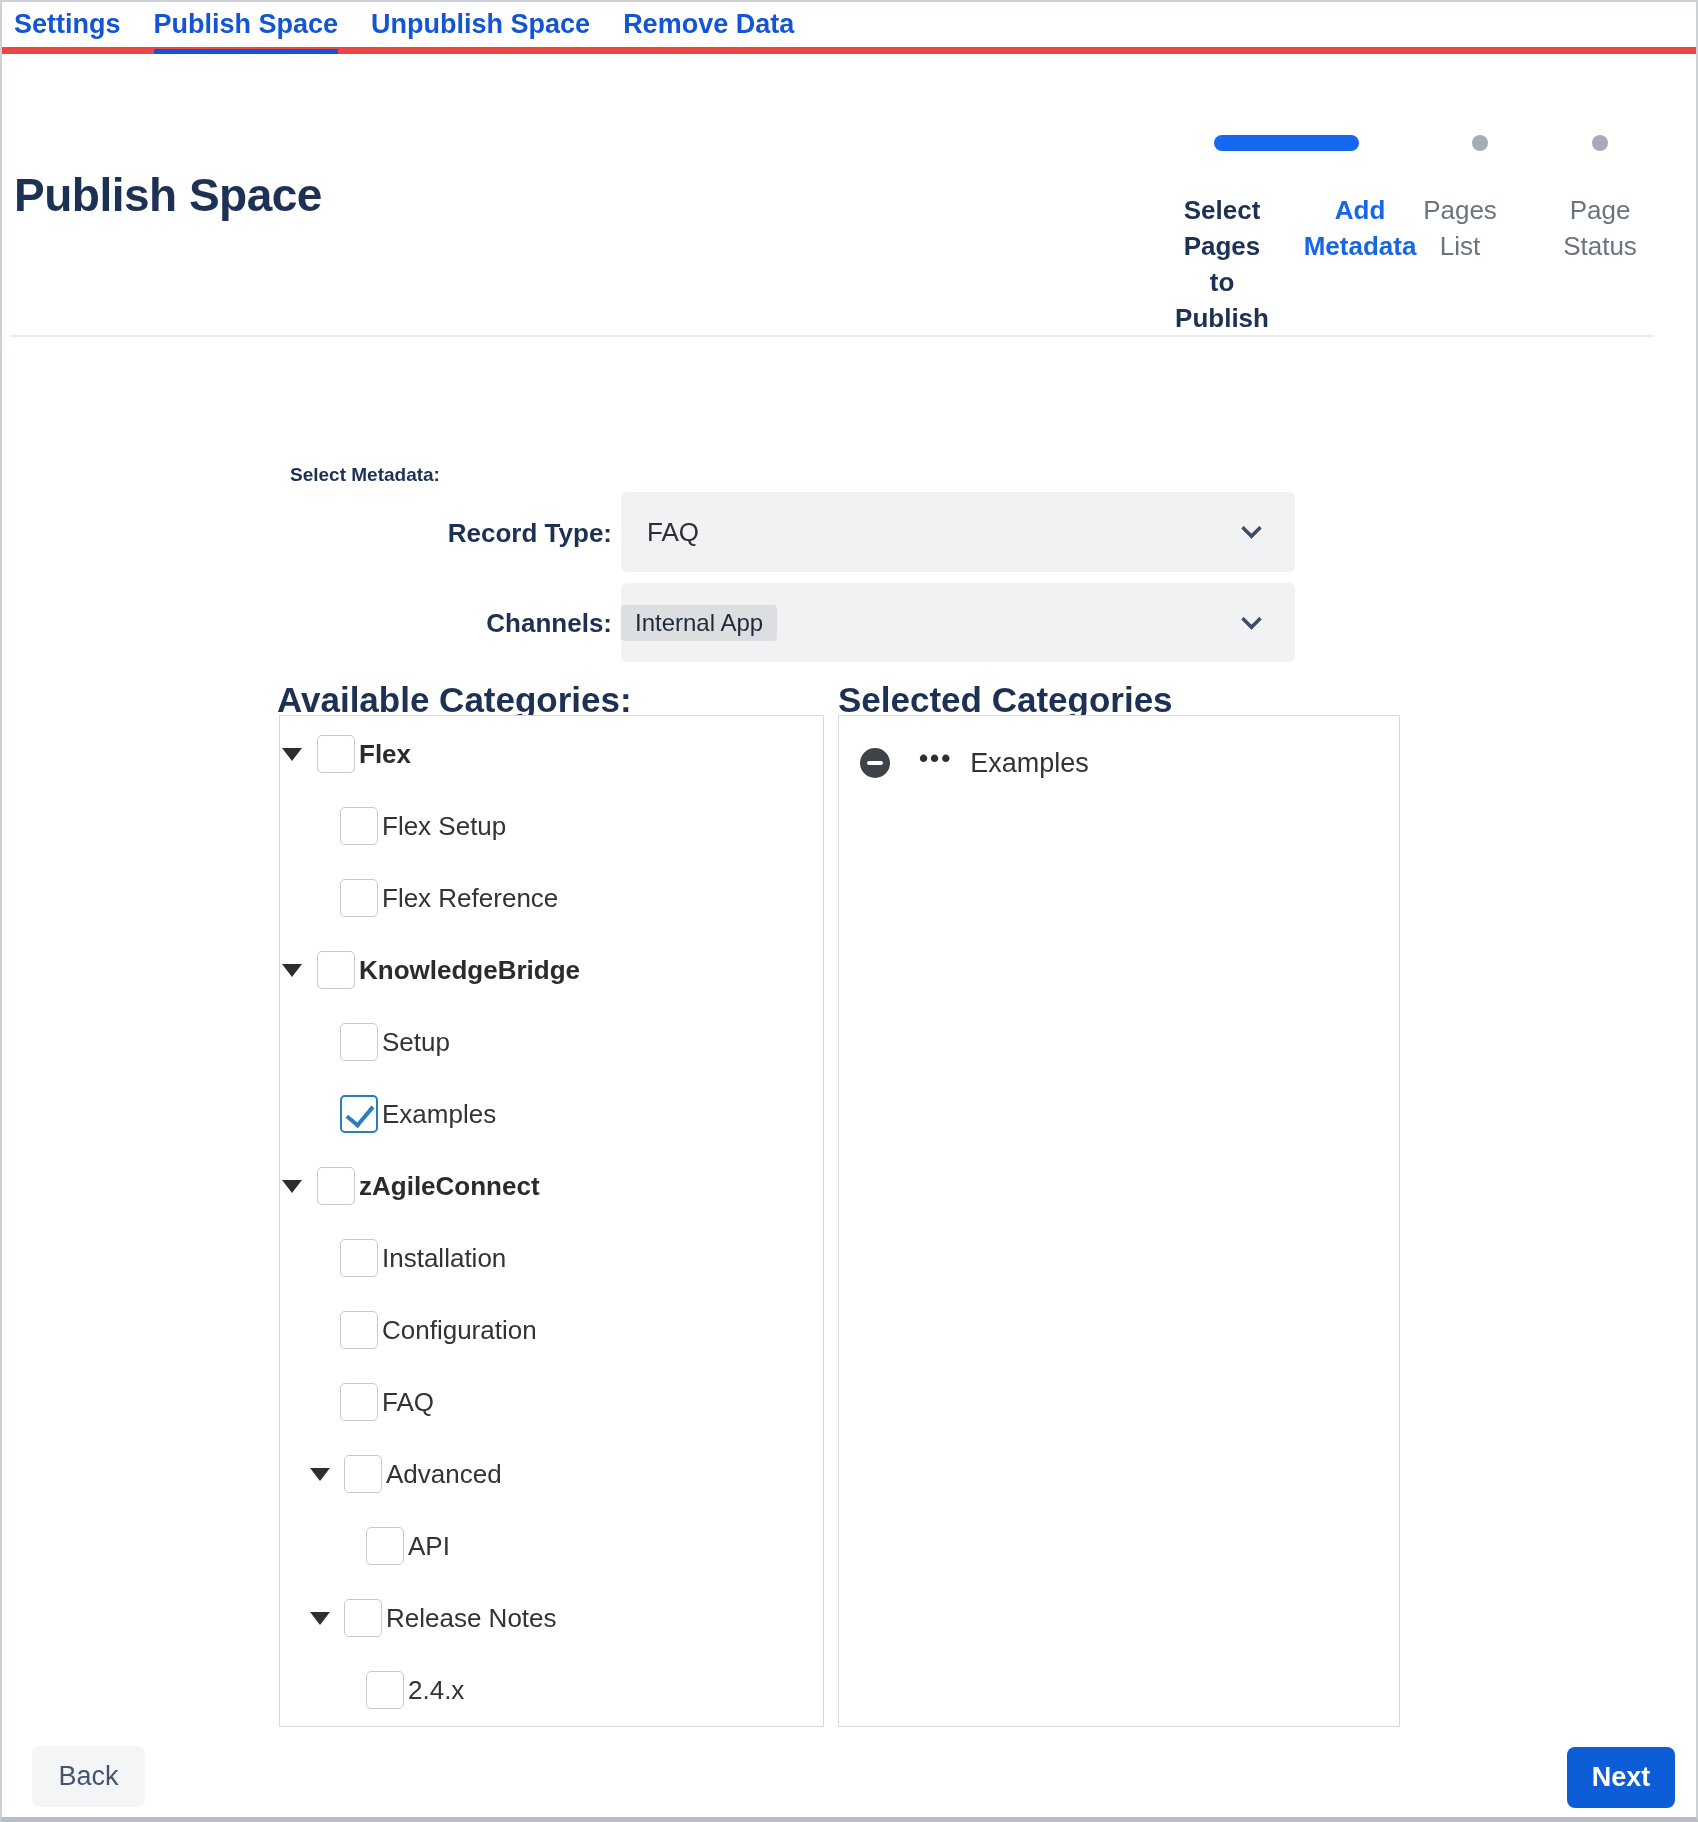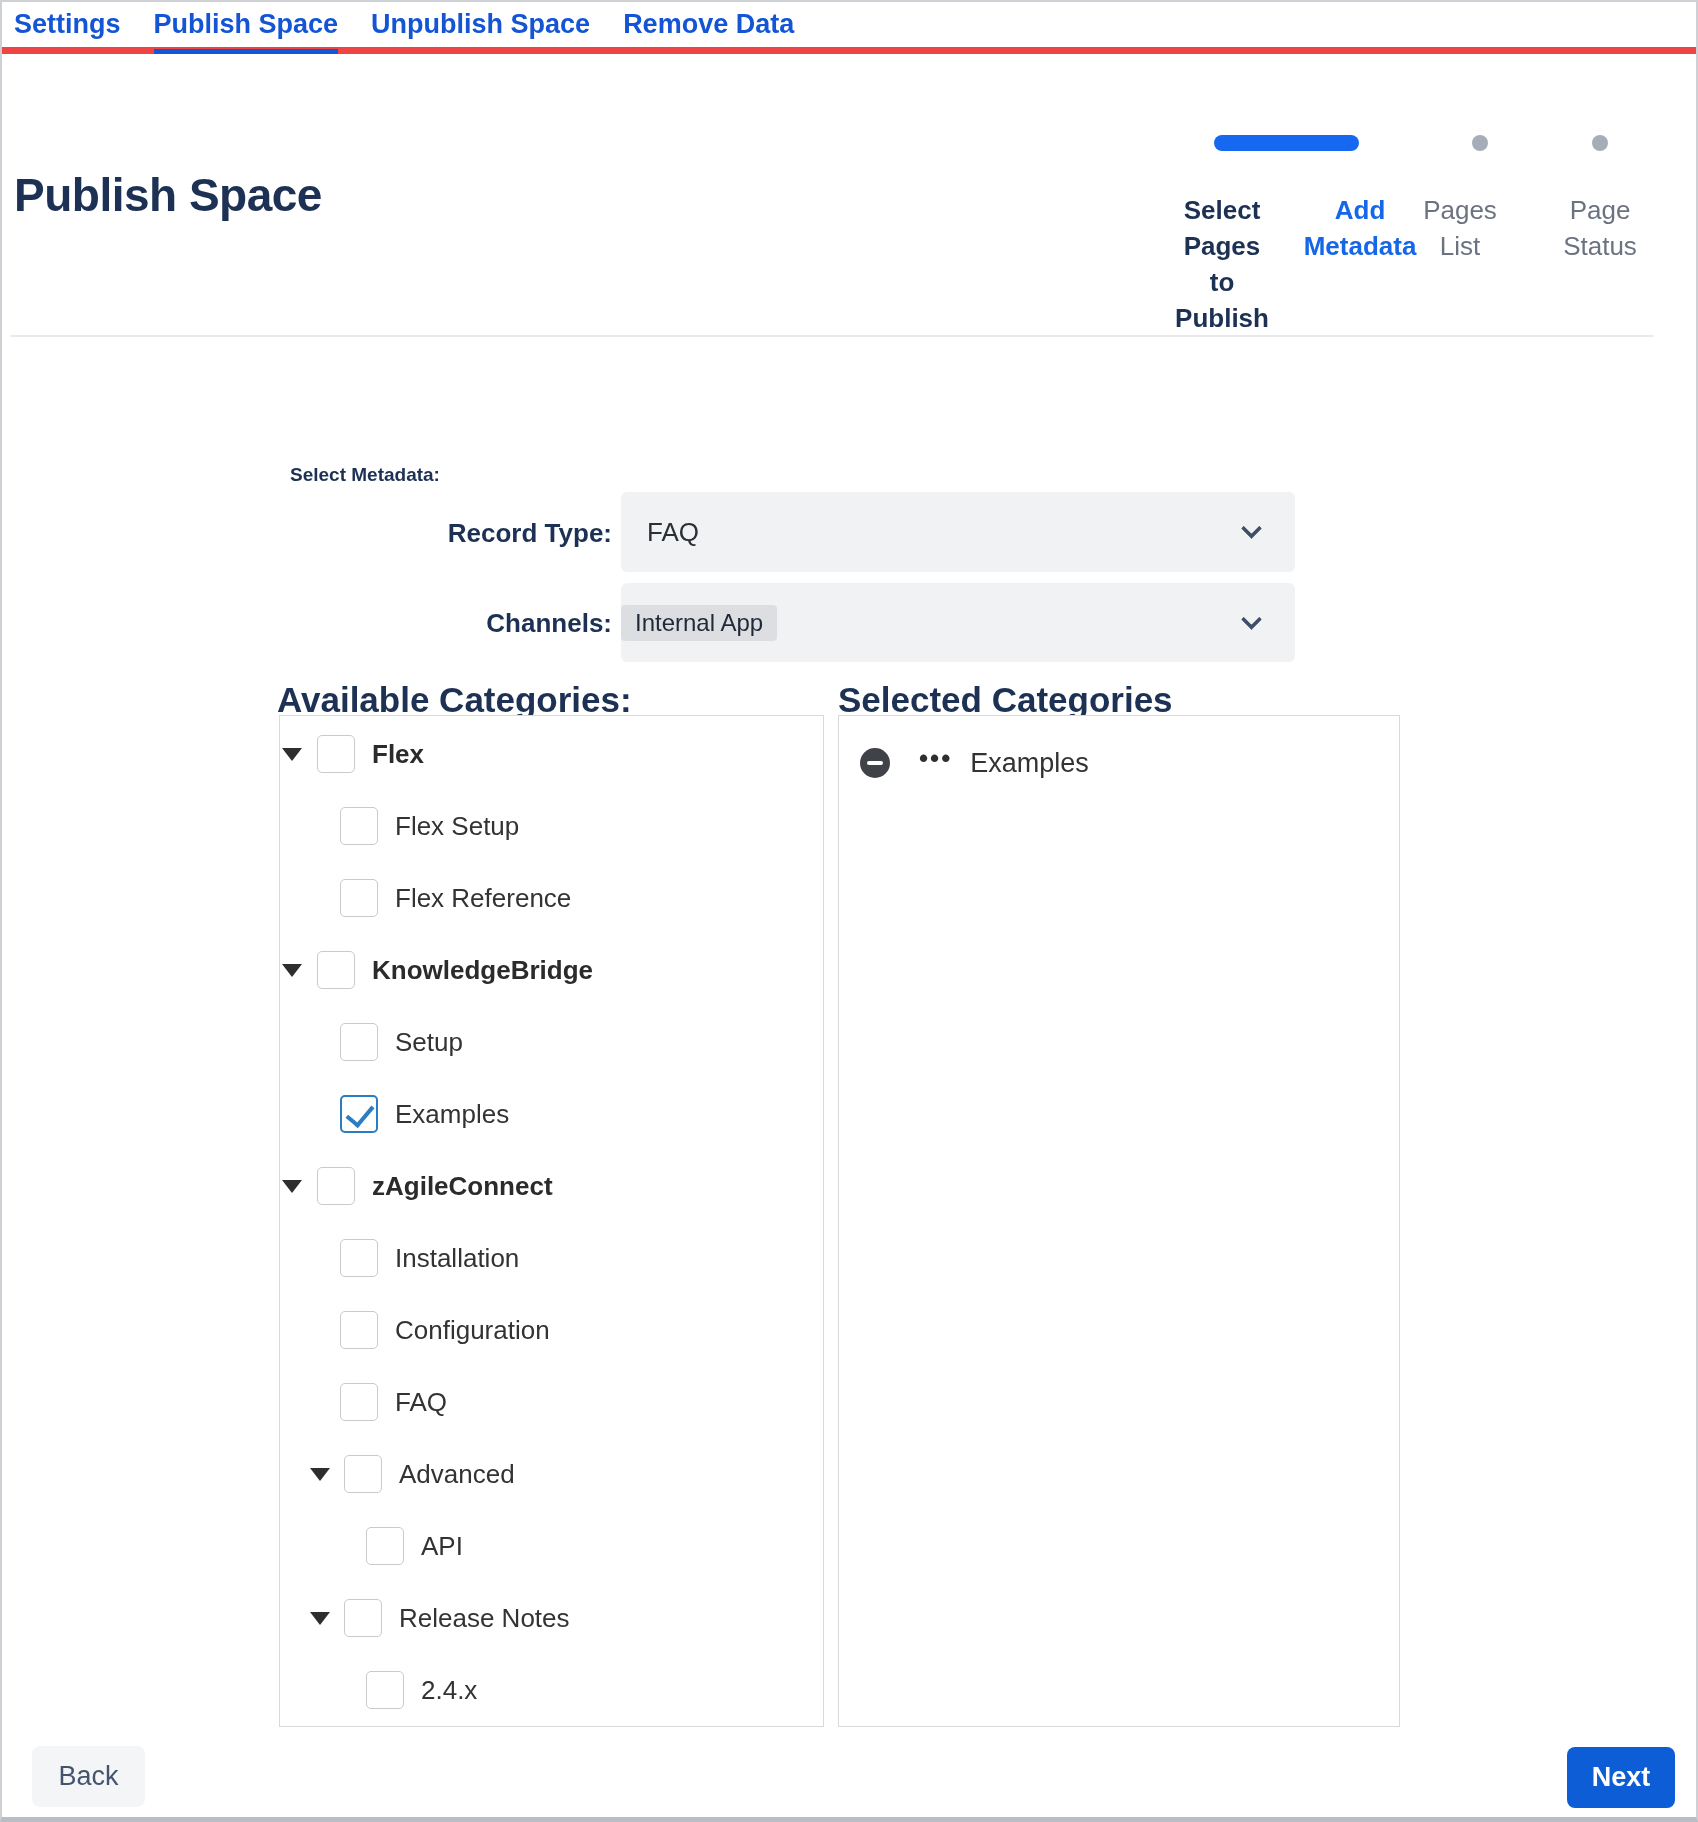--- a/index.html
+++ b/index.html
@@ -56,21 +56,21 @@
   .lbl-selected{left:836px;}
   .panel{position:absolute;top:713px;height:1012px;border:1px solid #d8d9db;background:#fff;}
   .panel-available{left:277px;width:545px;}
   .panel-selected{left:836px;width:562px;}
   .tree{padding-top:2px;}
   .tree-row{display:flex;align-items:center;height:72px;}
   .tri{width:0;height:0;border-left:10px solid transparent;border-right:10px solid transparent;border-top:13px solid #2e2e2e;cursor:pointer;flex:none;}
   .cb{position:relative;width:38px;height:38px;border:1.5px solid #c8cacc;border-radius:5px;background:#fff;cursor:pointer;flex:none;}
   .cb.checked{border:2px solid var(--check-blue);}
   .cb.checked::after{content:"";position:absolute;left:10px;top:3px;width:12px;height:22px;border:solid var(--check-blue);border-width:0 4px 4px 0;transform:rotate(40deg);}
-  .tree-row .lbl{margin-left:17px;font-size:26px;color:#333;}
+  .tree-row .lbl{margin-left:4px;font-size:26px;color:#333;}
   .tree-row .lbl.bold{font-weight:700;color:#2b2b2b;}
   .lvl0 .tri{margin-left:2px;}
   .lvl0 .cb{margin-left:15px;}
   .lvl1 .cb{margin-left:60px;}
   .lvl1.has-tri .tri{margin-left:30px;}
   .lvl1.has-tri .cb{margin-left:14px;}
   .lvl2 .cb{margin-left:86px;}
   
   .sel-list{padding-top:16px;}
   .sel-row{display:flex;align-items:center;height:62px;}

